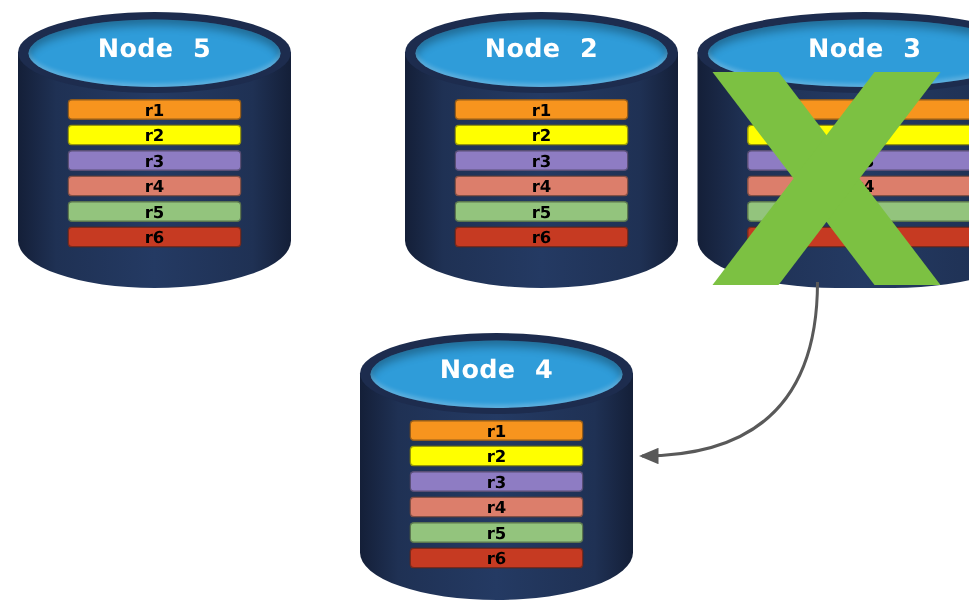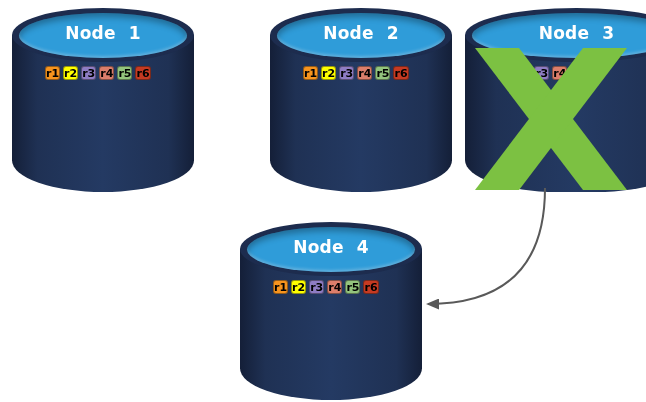--- a/index.html
+++ b/index.html
@@ -29,21 +29,21 @@
     box-shadow:inset 0 4px 6px rgba(0,0,0,.30), inset 0 -2px 3px rgba(255,255,255,.25);
     z-index:2;
   }
   .node-title {
     position:absolute; left:0; right:0; top:15px; text-align:center;
     color:#ffffff; font-weight:bold; font-size:17px; word-spacing:7px;
     z-index:3; letter-spacing:0.2px;
   }
   .bars {
     position:absolute; left:33px; right:33px; top:58px;
-    display:flex; flex-direction:row; gap:3px; z-index:3;
+    display:flex; flex-direction:column; gap:3px; z-index:3;
   }
   .bar {
     height:14px; box-sizing:border-box; border-radius:3px;
     border:1px solid rgba(25,25,25,.45);
     display:flex; align-items:center; justify-content:center;
     font-size:11px; font-weight:bold; color:#000; line-height:1;
   }
   .x-mark {
     position:absolute; left:8px; top:40px; width:156px; height:142px; z-index:4;
   }
@@ -53,21 +53,21 @@
 </style>
 </head>
 <body>
 
 <div class="canvas">
 
   <div class="node pos-n1">
     <div class="cyl-body"></div>
     <div class="cyl-top"></div>
     <div class="cyl-face"></div>
-    <div class="node-title">Node 1</div>
+    <div class="node-title">Node 5</div>
     <div class="bars">
         <div class="bar" style="background: rgb(247, 148, 30);">
           <span>r1</span>
         </div>
         <div class="bar" style="background: rgb(255, 255, 0);">
           <span>r2</span>
         </div>
         <div class="bar" style="background: rgb(142, 124, 195);">
           <span>r3</span>
         </div>

